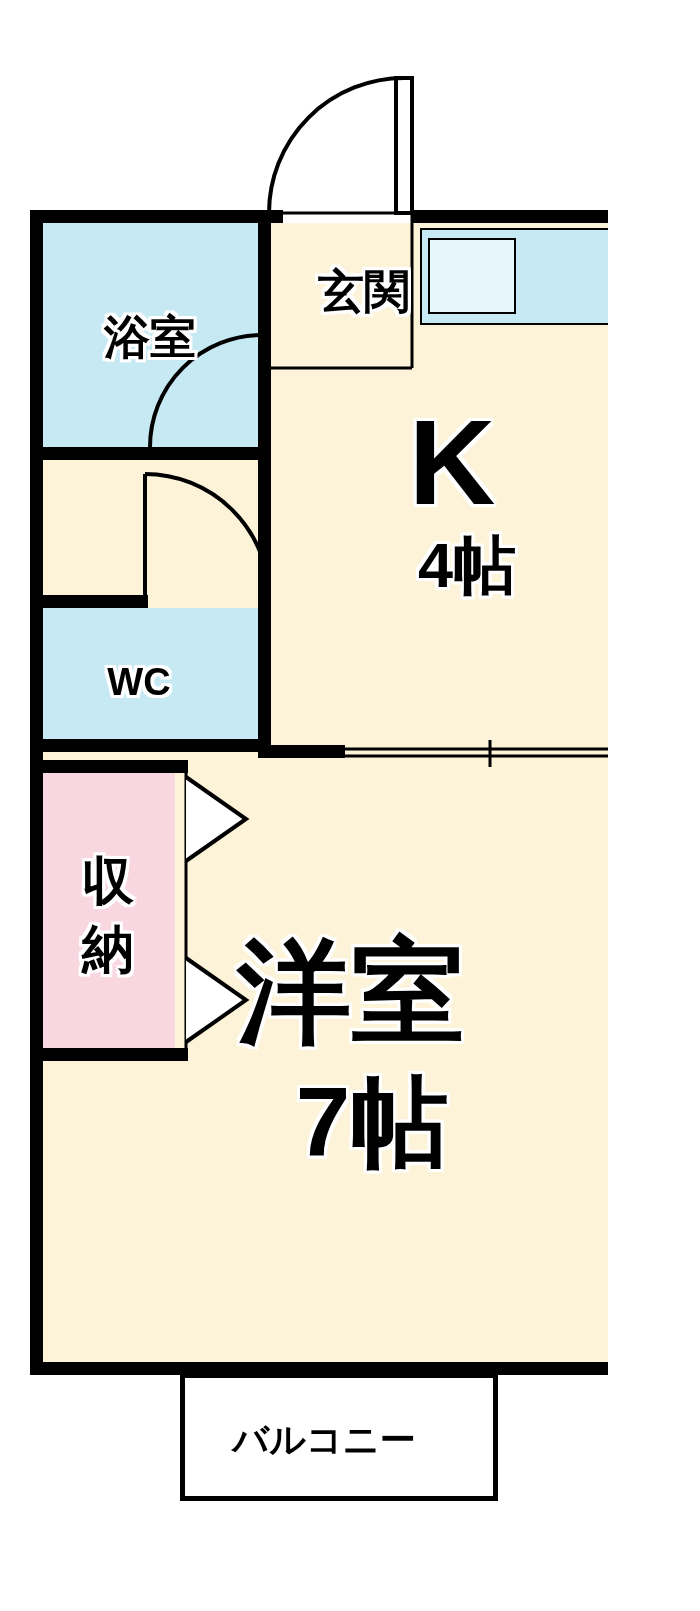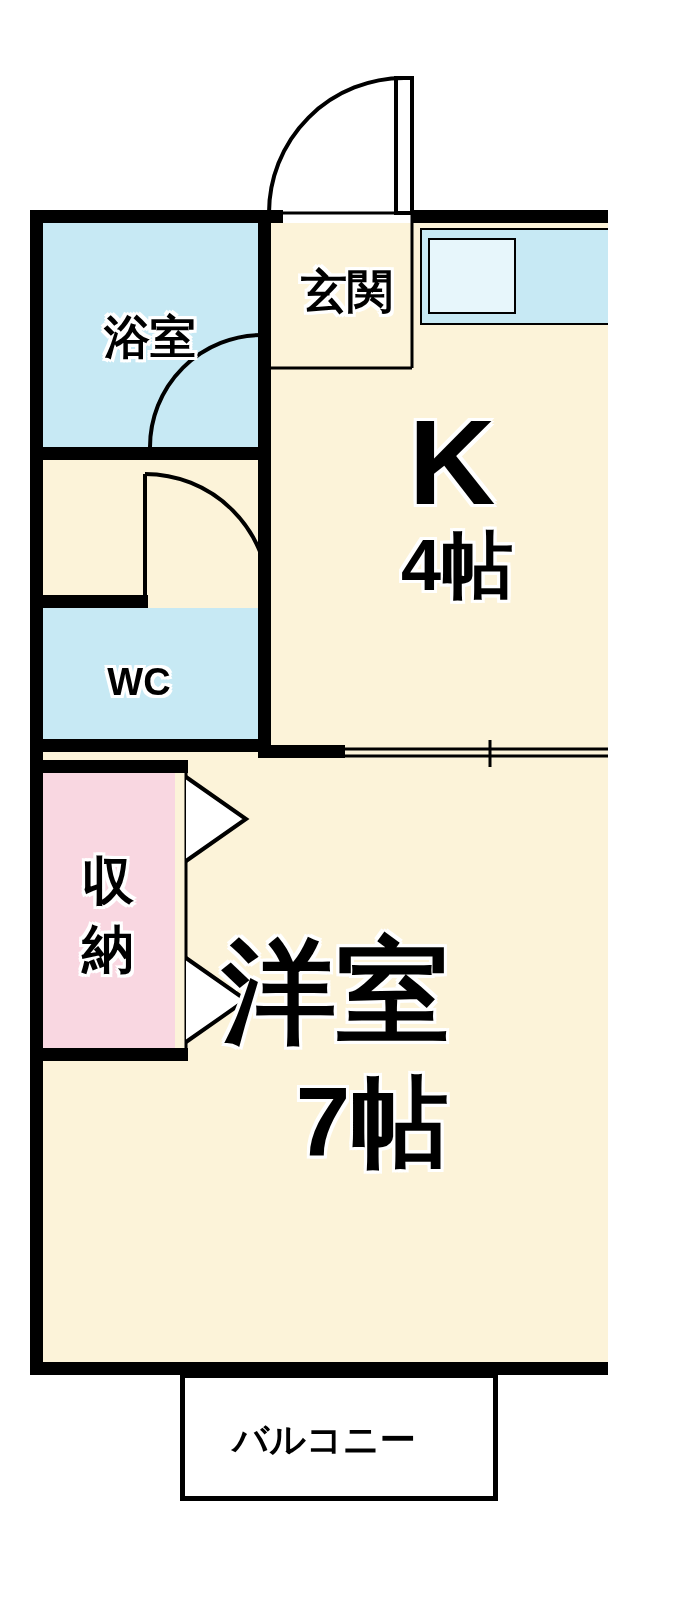--- a/index.html
+++ b/index.html
@@ -66,25 +66,25 @@
     <line x1="490" y1="740" x2="490" y2="767" stroke="#000" stroke-width="3"></line>
 
     <line x1="186" y1="773" x2="186" y2="1048" stroke="#000" stroke-width="3"></line>
     <polyline points="186,777 246,819 186,861" fill="#fff" stroke="#000" stroke-width="4"></polyline>
     <polyline points="186,958 246,1000 186,1042" fill="#fff" stroke="#000" stroke-width="4"></polyline>
   </svg>
 
   <div id="balcony"></div>
 
   <div class="label" style="left:150px;top:337px;font-size:46px;">浴室</div>
-  <div class="label" style="left:347px;top:291px;font-size:46px;">玄関</div>
+  <div class="label" style="left:364px;top:291px;font-size:46px;">玄関</div>
   <div class="label" style="left:452px;top:462px;font-size:120px;">K</div>
-  <div class="label" style="left:457px;top:565px;font-size:72px;">4帖</div>
+  <div class="label" style="left:467px;top:565px;font-size:63px;">4帖</div>
   <div class="label" style="left:139px;top:682px;font-size:38px;">WC</div>
   <div class="label vstack" style="left:108px;top:915px;font-size:52px;">
     <span>収</span>
     <span>納</span>
   </div>
-  <div class="label" style="left:336px;top:992px;font-size:114px;">洋室</div>
+  <div class="label" style="left:351px;top:992px;font-size:114px;">洋室</div>
   <div class="label" style="left:372px;top:1122px;font-size:98px;">7帖</div>
   <div class="label" style="left:324px;top:1440px;font-size:36px;text-shadow:none;">バルコニー</div>
 
 </div>
 
 </body></html>

